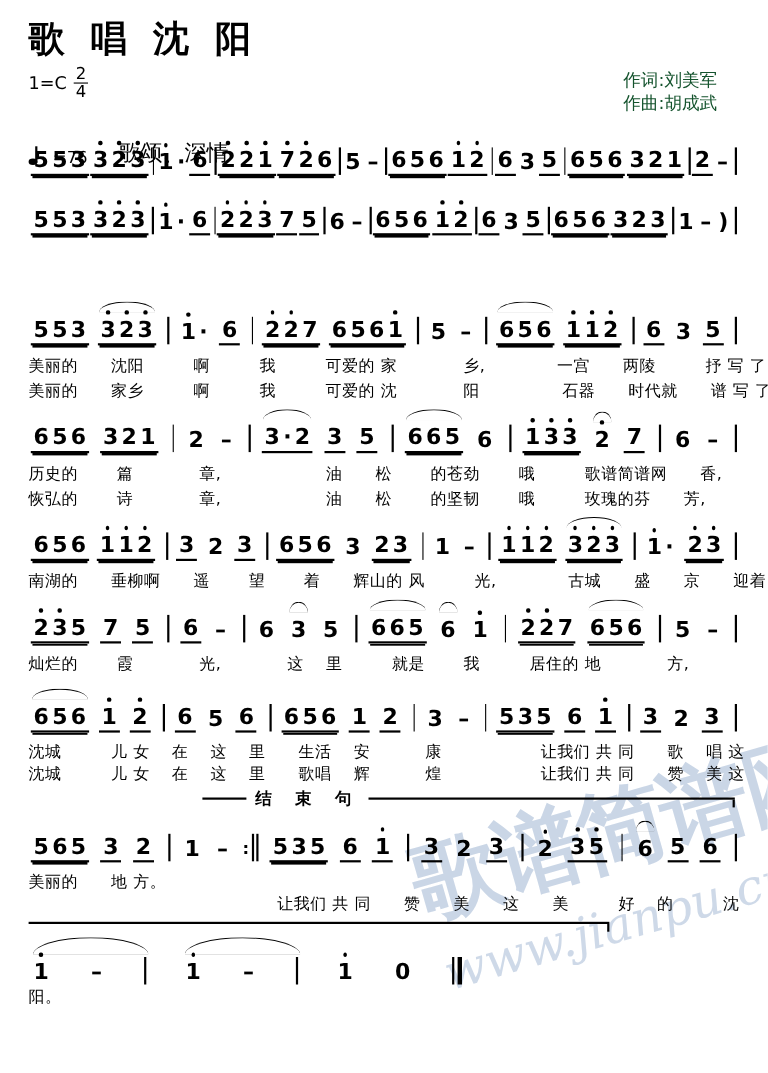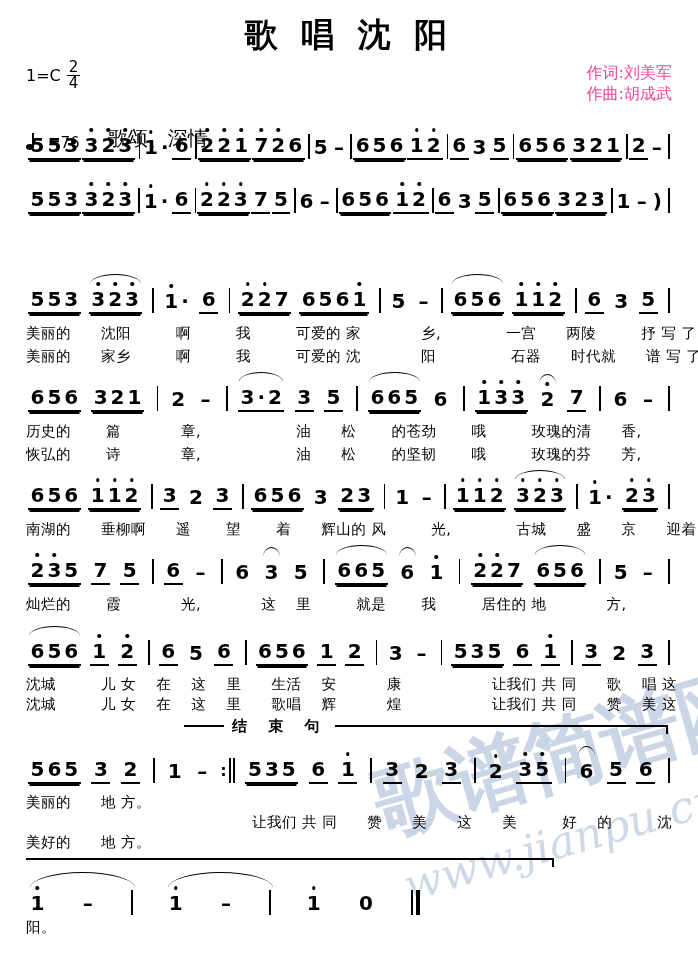--- a/index.html
+++ b/index.html
@@ -1,31 +1,31 @@
 <!DOCTYPE html>
 <html><head>
 <meta charset="utf-8">
 <style>
   html,body{margin:0;padding:0;background:#fff;}
   .page{position:relative;width:698px;height:975px;background:#ffffff;overflow:hidden;
         font-family:"DejaVu Sans",sans-serif;color:#000;}
   .content{position:relative;z-index:1;padding:12px 26px 0 26px;}
 
   
-  .title{text-align:center;font-size:33px;font-weight:bold;letter-spacing:6px;line-height:46px;}
+  .title{font-size:33px;font-weight:bold;letter-spacing:6px;line-height:46px;}
   .meta{position:relative;height:58px;margin-top:2px;}
   .keysig{display:flex;align-items:center;gap:6px;font-size:16px;font-weight:500;height:30px;}
   .meter{display:inline-flex;flex-direction:column;align-items:center;font-size:15px;line-height:15px;}
   .meter .den{border-top:1.5px solid #000;padding:0 2px;}
   .temporow{display:flex;align-items:flex-end;gap:14px;font-size:14px;height:22px;margin-top:40px;}
   .qnote{position:relative;width:8px;height:6px;background:#000;border-radius:50%;margin-bottom:2px;}
   .qnote::after{content:"";position:absolute;right:0;bottom:2px;width:1.6px;height:15px;background:#000;}
   .tempo-eq{font-size:15px;}
   .tempo-expr{font-size:20px;margin-left:14px;}
-  .credits{position:absolute;right:0;top:2px;text-align:right;color:#ec4899;font-size:16px;line-height:21px;}
+  .credits{position:absolute;right:20px;top:2px;text-align:right;color:#14532d;font-size:16px;line-height:21px;}
 
   
   .mline{display:flex;align-items:flex-end;justify-content:space-between;height:42px;padding:0 2px;}
   .grp{display:inline-flex;position:relative;padding:0 1px 2px 1px;}
   .grp.u1{border-bottom:2px solid #000;}
   .grp.u2{border-bottom:2px solid #000;box-shadow:0 3.5px 0 -1.5px #000;}
   .ch{position:relative;font-weight:bold;font-size:20px;line-height:22px;padding:0 1.5px;}
   .ch.hi::before{content:"";position:absolute;top:-6px;left:50%;transform:translateX(-50%);
                  width:3.5px;height:3.5px;border-radius:50%;background:#000;}
   .grp.slur::after{content:"";position:absolute;left:1px;right:1px;top:-14px;height:9px;
@@ -430,21 +430,21 @@
           <span class="ch">6</span>
         </span>
         <span class="grp u0">
           <span class="ch">–</span>
         </span>
         <span class="bar">
           <span class="bl"></span>
         </span>
       </div>
     <div class="lyrics-block">
-      <div class="lyric">历史的　　 篇　　　　章,　　　　　　 油　　松　　 的苍劲　　 哦　　　玫瑰的清　　香,</div>
+      <div class="lyric">历史的　　 篇　　　　章,　　　　　　 油　　松　　 的苍劲　　 哦　　　歌谱简谱网　　香,</div>
       <div class="lyric">恢弘的　　 诗　　　　章,　　　　　　 油　　松　　 的坚韧　　 哦　　　玫瑰的芬　　芳,</div>
     </div>
 
     <div class="mline mt2">
         <span class="grp u2">
           <span class="ch">6</span>
           <span class="ch">5</span>
           <span class="ch">6</span>
         </span>
         <span class="grp u2">
@@ -756,21 +756,20 @@
         <span class="grp u1">
           <span class="ch">6</span>
         </span>
         <span class="bar">
           <span class="bl"></span>
         </span>
       </div>
     <div class="lyrics-block lyr-tight">
       <div class="lyric">美丽的　　地 方。</div>
       <div class="lyric ending-indent">让我们 共 同　　赞　　美　　这　　美　　　好　 的　　　沈</div>
-      <div class="lyric">美好的　　地 方。</div>
     </div>
 
     <div class="bracket2"></div>
 
     <div class="mline mt14 final-line">
         <span class="grp u0 slur">
           <span class="ch hi">1</span>
         </span>
         <span class="grp u0">
           <span class="ch">–</span>

